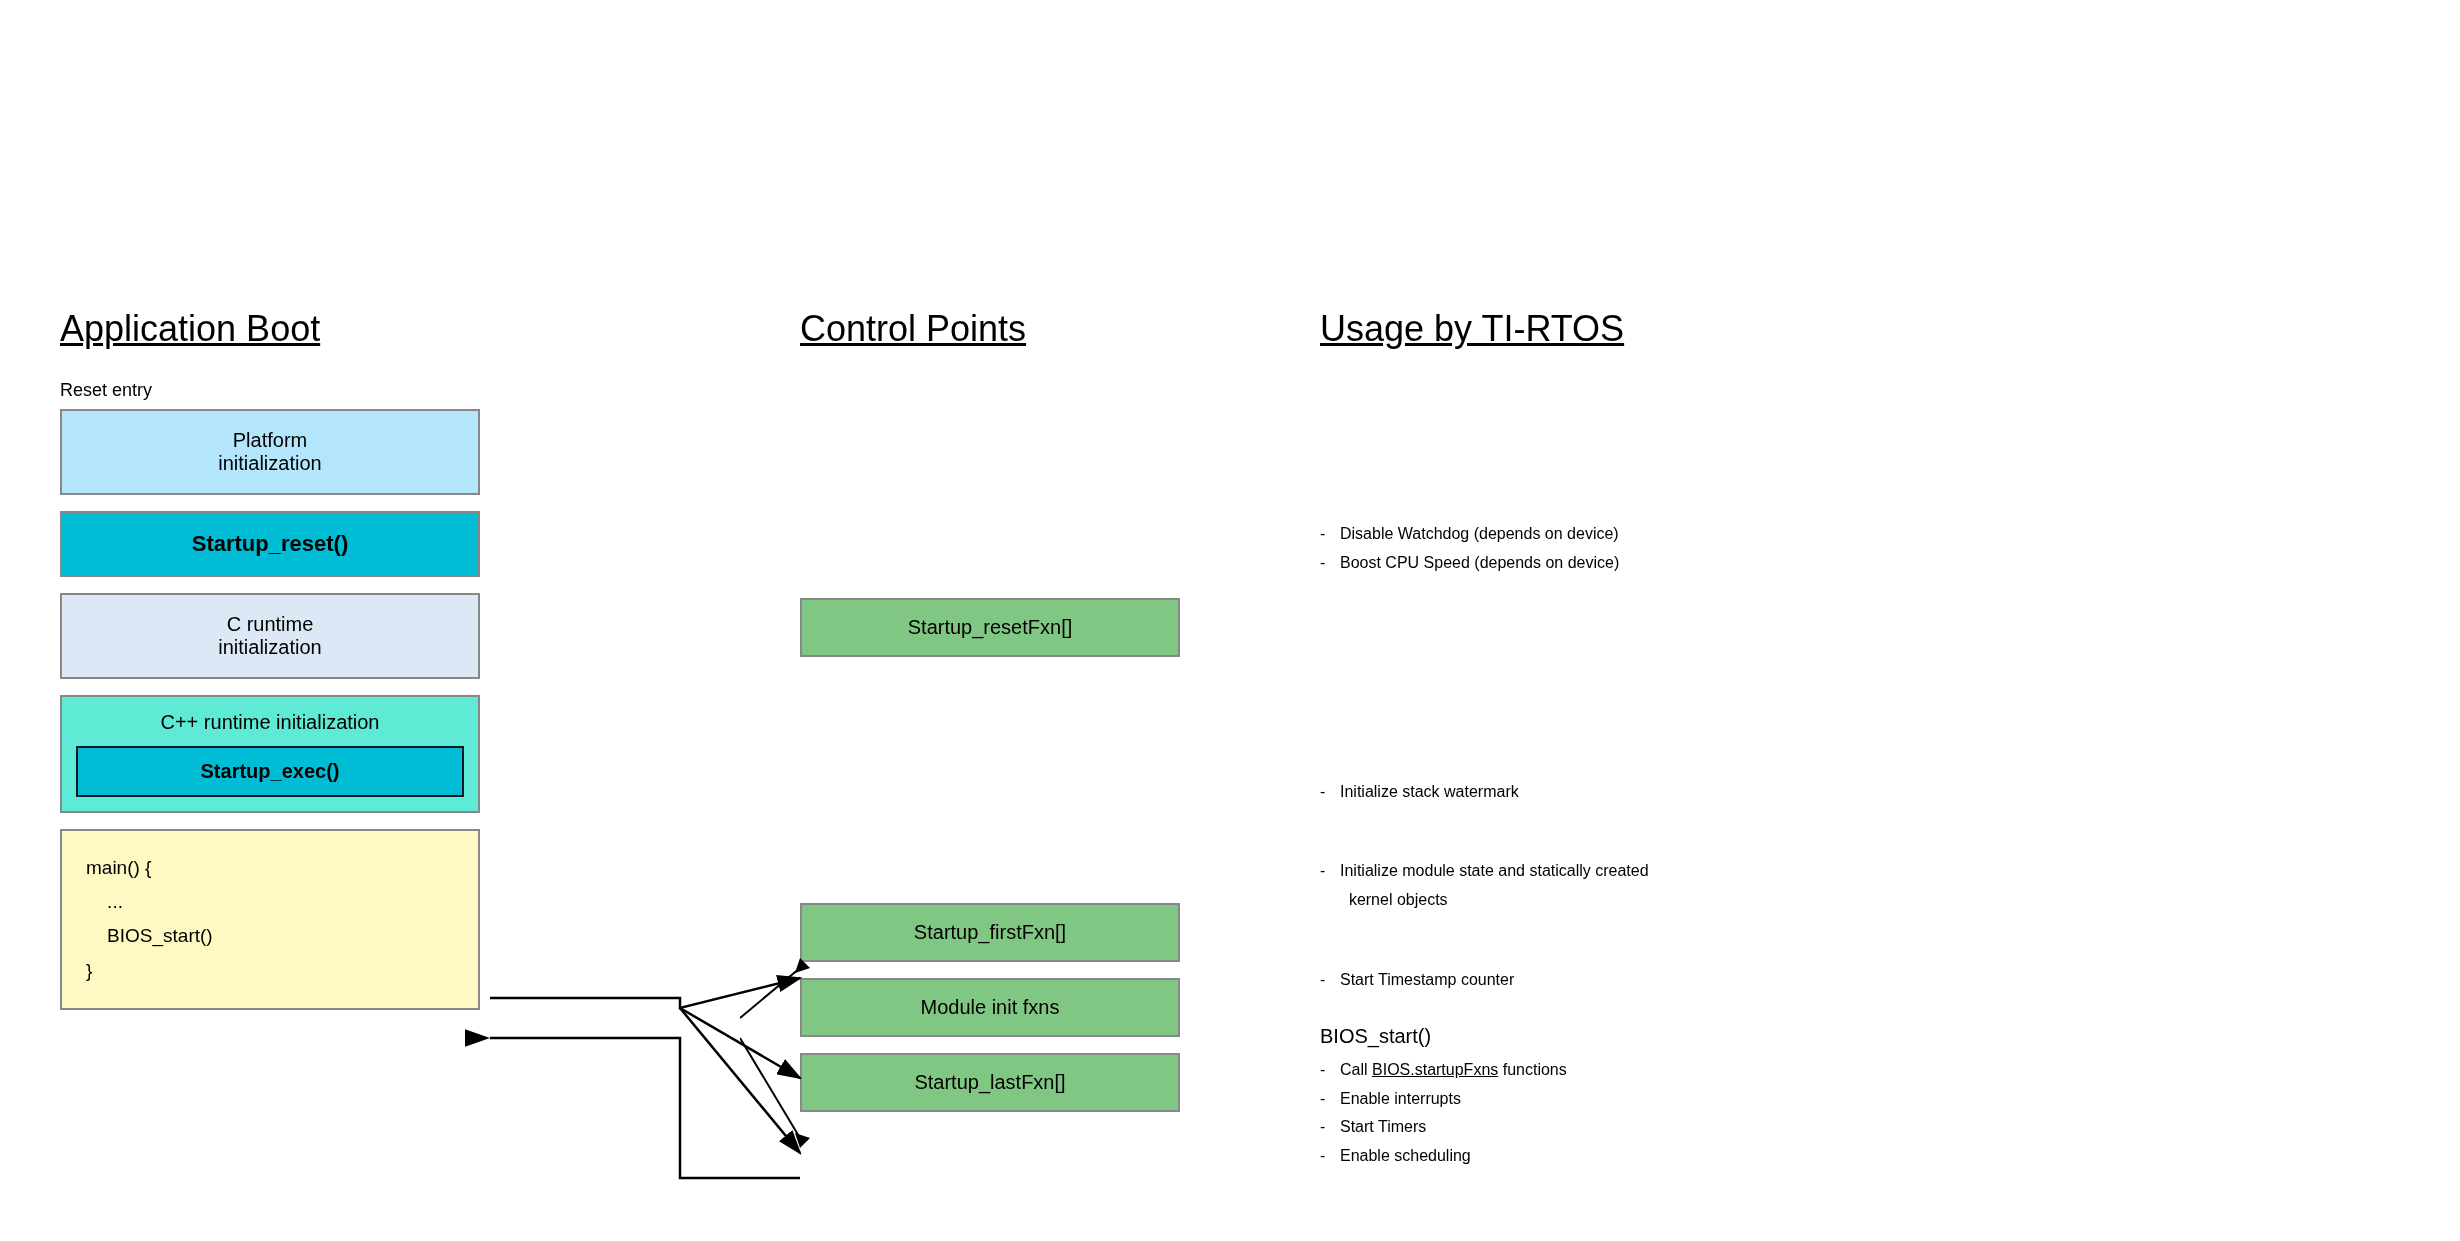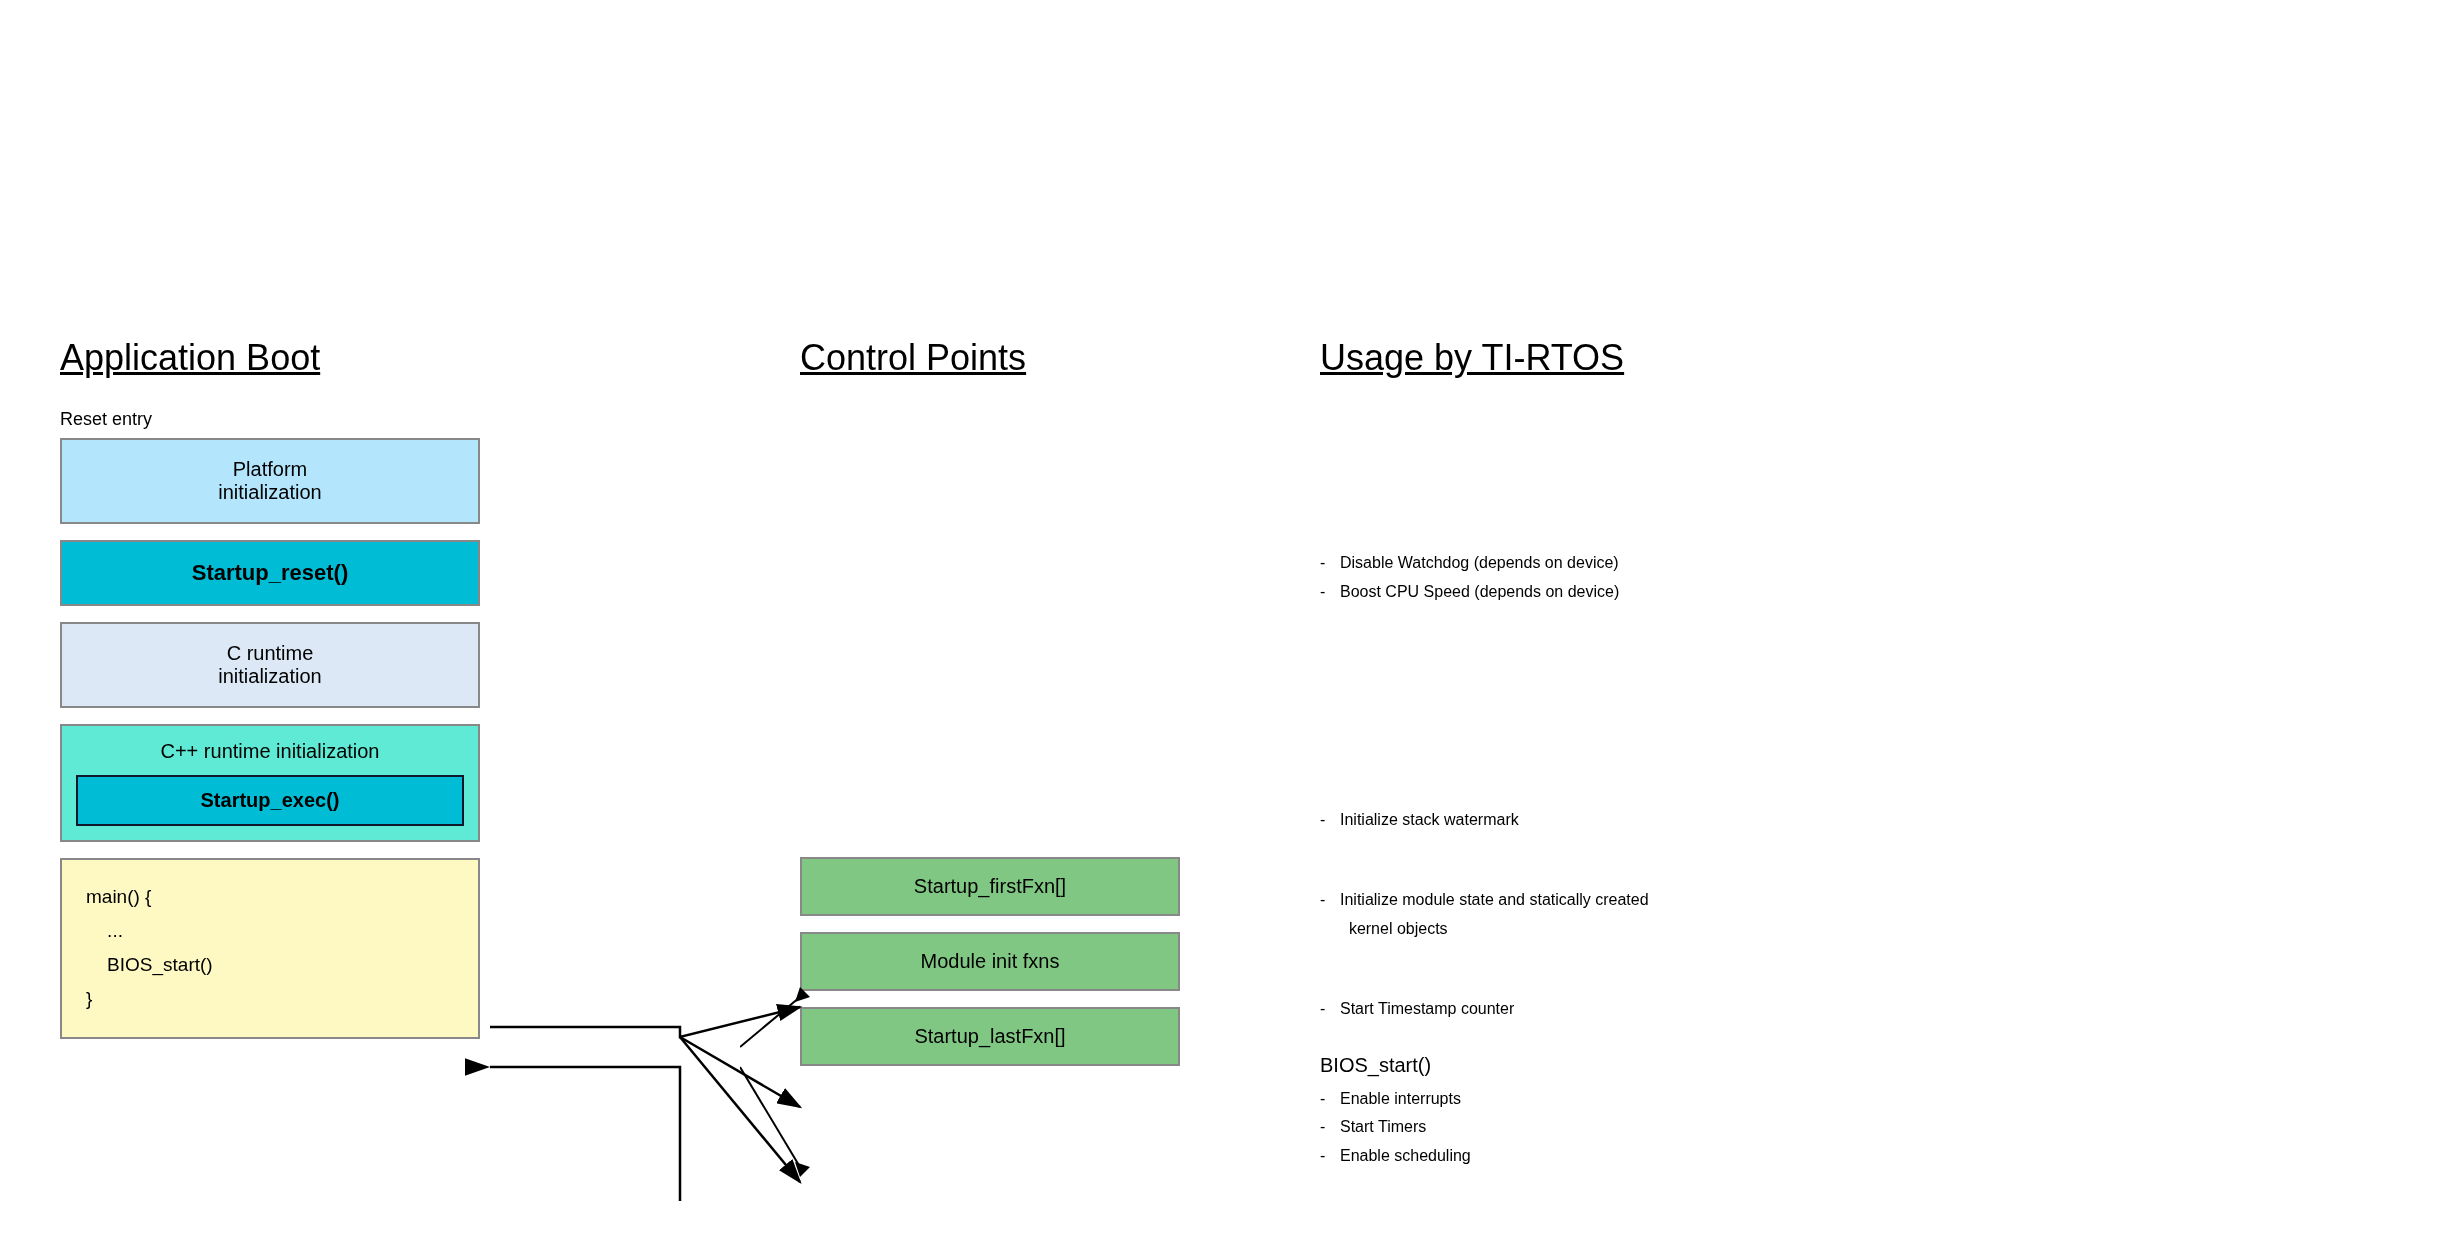--- a/index.html
+++ b/index.html
@@ -232,20 +232,21 @@
       </div>
     </div>
 
     <div class="col-control-points" style="position:relative;">
       <div class="col-title">Control Points</div>
 
       <div class="cp-sequence">
 
         <div style="height: 218px;"></div>
 
+        <div class="cp-box">Startup_resetFxn[]</div>
 
         <div style="height: 230px;"></div>
 
         <div class="cp-box">Startup_firstFxn[]</div>
         <div class="cp-box">Module init fxns</div>
         <div class="cp-box">Startup_lastFxn[]</div>
       </div>
 
       <svg class="arrows-svg" viewBox="0 0 480 1200" preserveAspectRatio="none" style="position:absolute;top:0;left:0;width:480px;height:1200px;pointer-events:none;">
 
@@ -279,20 +280,21 @@
           </ul>
           <br>
           <ul class="usage-list">
             <li>Start Timestamp counter</li>
           </ul>
         </div>
 
         <div style="margin-top: 20px;">
           <div class="usage-section-title">BIOS_start()</div>
           <ul class="usage-list">
+            <li>Call <span class="underline-link">BIOS.startupFxns</span> functions</li>
             <li>Enable interrupts</li>
             <li>Start Timers</li>
             <li>Enable scheduling</li>
           </ul>
         </div>
       </div>
     </div>
 
     <svg style="position:absolute;top:0;left:0;width:100%;height:100%;pointer-events:none;">
 

